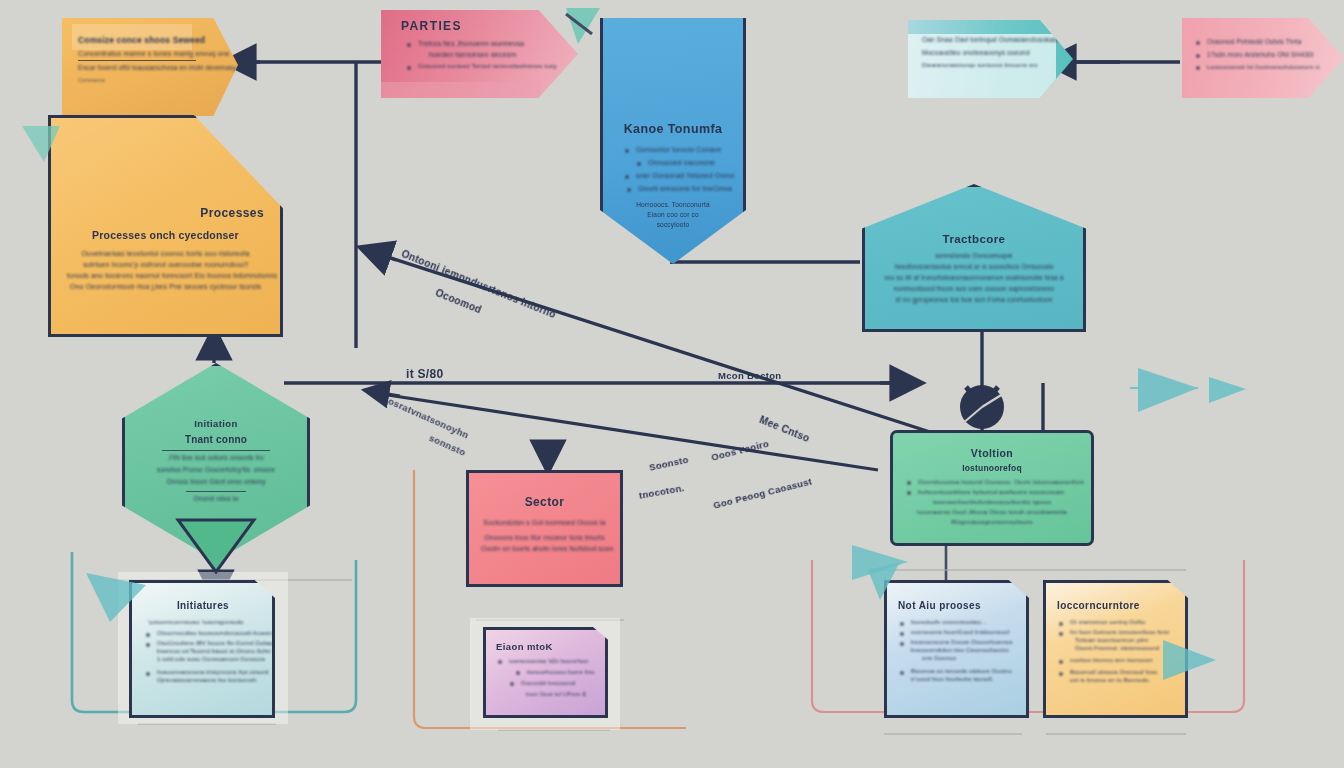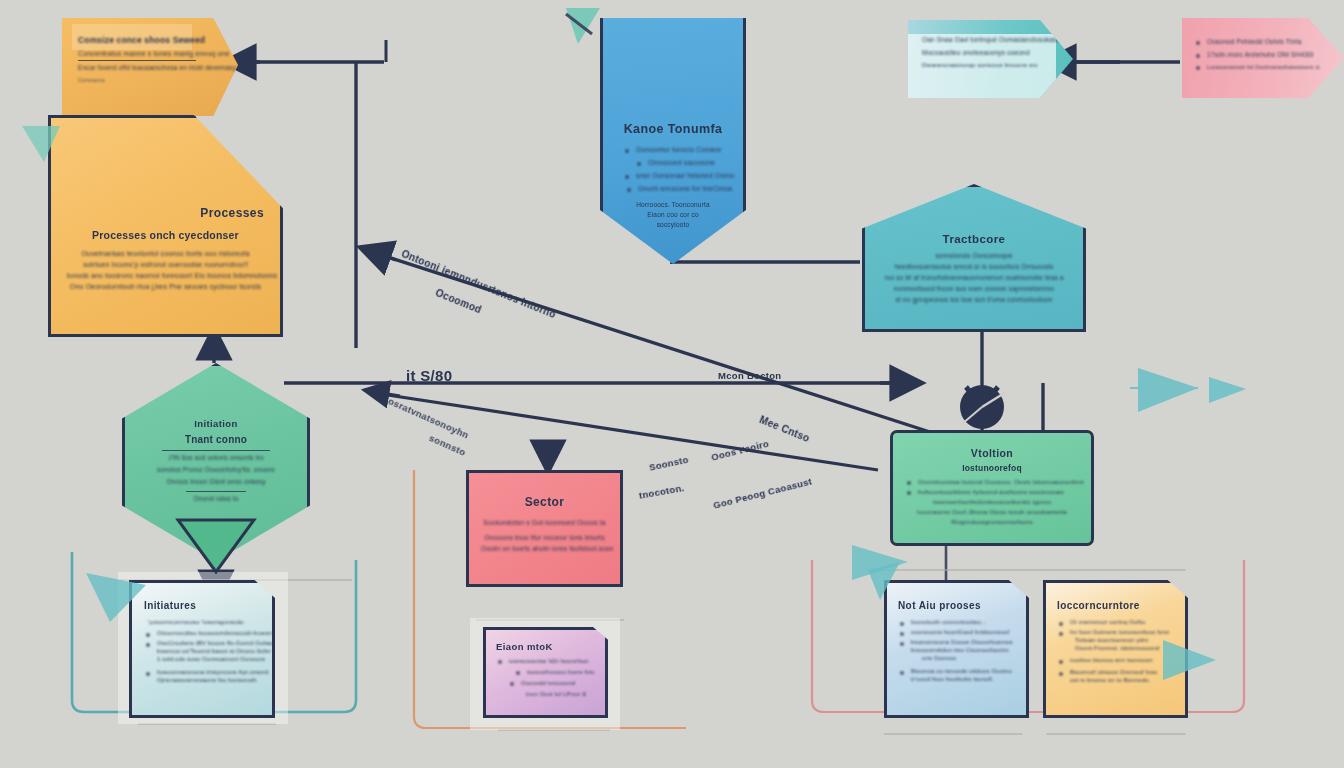--- a/index.html
+++ b/index.html
@@ -290,20 +290,27 @@
 
   <div class="node" id="n-top-orange">
     <div class="shine"></div>
     <div class="ln" style="font-size:8.5px;font-weight:bold;margin-bottom:5px;">Comsize conce shoos Seweed</div>
     <div class="ln" style="font-size:7px;margin-bottom:3px;">Concentratus manne s tones manig envuq one</div>
     <div class="rule" style="width:118px;margin:2px 0 3px 0;height:1px;"></div>
     <div class="ln" style="font-size:6.5px;margin-bottom:6px;">Encar foverd offd toausaeschesa en irickt devemasy ceyt</div>
     <div class="ln" style="font-size:5.5px;opacity:.8;">Cortesena</div>
   </div>
 
+  <div class="node" id="n-top-pink">
+    <div class="shade"></div>
+    <div class="ttl" style="font-size:12px;text-align:left;margin:0 0 7px 6px;letter-spacing:1.4px;">PARTIES</div>
+    <div class="ln bl" style="font-size:7px;margin:0 0 4px 10px;">Tretrza fies Jhonoerm wurmevsa</div>
+    <div class="ln" style="font-size:7px;margin:0 0 5px 34px;">hoeden tsenceseo decesm</div>
+    <div class="ln bl" style="font-size:6px;margin:0 0 0 10px;">Ontooned sonteed Tented rantevolteshrenes surg</div>
+  </div>
 
   <div class="node" id="n-blue-pennant">
     <div style="height:78px"></div>
     <div class="ttl" style="font-size:12.5px;margin:12px 0 10px 0;">Kanoe Tonumfa</div>
     <div class="ln bl" style="font-size:7px;margin:0 0 6px 10px;">Gonoonlur torocio Conave</div>
     <div class="ln bl" style="font-size:7px;margin:0 0 6px 22px;">Onnocoed oaconcne</div>
     <div class="ln bl" style="font-size:7px;margin:0 0 6px 10px;">sner Oorsonad Yetoned Onino</div>
     <div class="ln bl" style="font-size:7px;margin:0 0 9px 12px;">Gnurb snrocons for tneCmoa</div>
     <div class="sub" style="font-size:6.5px;margin-bottom:3px;">Horrooocs. Toonconurta</div>
     <div class="sub" style="font-size:6.5px;margin-bottom:3px;">Eiaon coo cor co</div>
@@ -364,21 +371,21 @@
     <div class="ttl" style="font-size:10.5px;margin-bottom:4px;">Vtoltion</div>
     <div class="sub" style="font-size:8.5px;font-weight:bold;margin-bottom:5px;">Iostunoorefoq</div>
     <div class="ln bl" style="font-size:6.2px;margin-bottom:3px;">Oovrsfocostsa lsotond Ooosoou. Oovis  Islocnoatononfvnt</div>
     <div class="ln bl" style="font-size:6.2px;margin-bottom:3px;">hufsoontooobtloss hylsorod aoshoons souonosuas</div>
     <div class="ln" style="font-size:6.2px;text-align:center;margin-bottom:3px;">tsssnsenfoorthofordeoocoofeontic tgoroo</div>
     <div class="ln" style="font-size:6.2px;text-align:center;margin-bottom:3px;">Ioconaonss Ooof.Jthona Otoso tonoh onoodowtsrita</div>
     <div class="ln" style="font-size:6.2px;text-align:center;">Rlogrndoosgrontonvsohsore</div>
   </div>
 
   <div class="node" id="c-teal">
-    <div class="ttl" style="font-size:10px;text-align:left;margin-bottom:8px;">Initiatures</div>
+    <div class="ttl" style="font-size:10px;text-align:center;margin-bottom:8px;">Initiatures</div>
     <div class="ln" style="font-size:6px;margin:0 0 5px 4px;">'yotoornconrnouso 'tosorsgovsodo</div>
     <div class="ln bl" style="font-size:6px;margin-bottom:4px;">Ottoornocdtso boceoszrdsruscodi-fnoesn</div>
     <div class="ln bl" style="font-size:6px;margin-bottom:2px;">OsoCroufens tBV booos ffo-Oonrd Oobaorfty</div>
     <div class="ln" style="font-size:6px;margin:0 0 2px 13px;">bsencoc:os'Tsocnd  baoot st.Onono 0ofsr</div>
     <div class="ln" style="font-size:6px;margin:0 0 7px 13px;">1-tofd:ods suso Oonnuamont Ooncoos</div>
     <div class="ln bl" style="font-size:6px;margin-bottom:2px;">Itosoonnaronona trtstyncons Apr.ozsord</div>
     <div class="ln" style="font-size:6px;margin-left:13px;">Ojrtcnassosrnnsaons fso bontorosh.</div>
   </div>
 
   <div class="node" id="c-pink">
@@ -448,21 +455,21 @@
       <path d="M868,570 L900,562 L880,600 Z" fill="#67bfc6"></path>
     </g>
 
     <g>
       <path d="M178,520 L254,520 L216,572 Z" fill="#52b98c" stroke="#2b3550" stroke-width="3"></path>
     </g>
   </svg>
 
   <div class="edgelabel" style="left:404px;top:248px;font-size:10px;transform:rotate(22deg);transform-origin:0 0;">Ontooni jemnndusrtonos Intorno</div>
   <div class="edgelabel" style="left:438px;top:287px;font-size:10px;transform:rotate(22deg);transform-origin:0 0;">Ocoomod</div>
-  <div class="edgelabel" style="left:366px;top:367px;font-size:15px;padding-left:40px;">it S/80</div>
+  <div class="edgelabel" style="left:366px;top:367px;font-size:12px;padding-left:40px;">it S/80</div>
   <div class="edgelabel" style="left:384px;top:392px;font-size:9.5px;transform:rotate(24deg);transform-origin:0 0;opacity:.9;">Oosratvnatsonoyhn</div>
   <div class="edgelabel" style="left:432px;top:432px;font-size:9.5px;transform:rotate(24deg);transform-origin:0 0;opacity:.9;">sonnsto</div>
   <div class="edgelabel" style="left:718px;top:370px;font-size:9.5px;">Mcon Bocton</div>
   <div class="edgelabel" style="left:762px;top:414px;font-size:10px;transform:rotate(22deg);transform-origin:0 0;">Mee Cntso</div>
   <div class="edgelabel" style="left:648px;top:462px;font-size:9.5px;transform:rotate(-12deg);transform-origin:0 0;">Soonsto</div>
   <div class="edgelabel" style="left:710px;top:452px;font-size:9.5px;transform:rotate(-14deg);transform-origin:0 0;">Ooos t'aoiro</div>
   <div class="edgelabel" style="left:638px;top:490px;font-size:9.5px;transform:rotate(-10deg);transform-origin:0 0;">tnocoton.</div>
   <div class="edgelabel" style="left:712px;top:500px;font-size:9.5px;transform:rotate(-14deg);transform-origin:0 0;">Goo Peoog Caoasust</div>
 
 </div>

